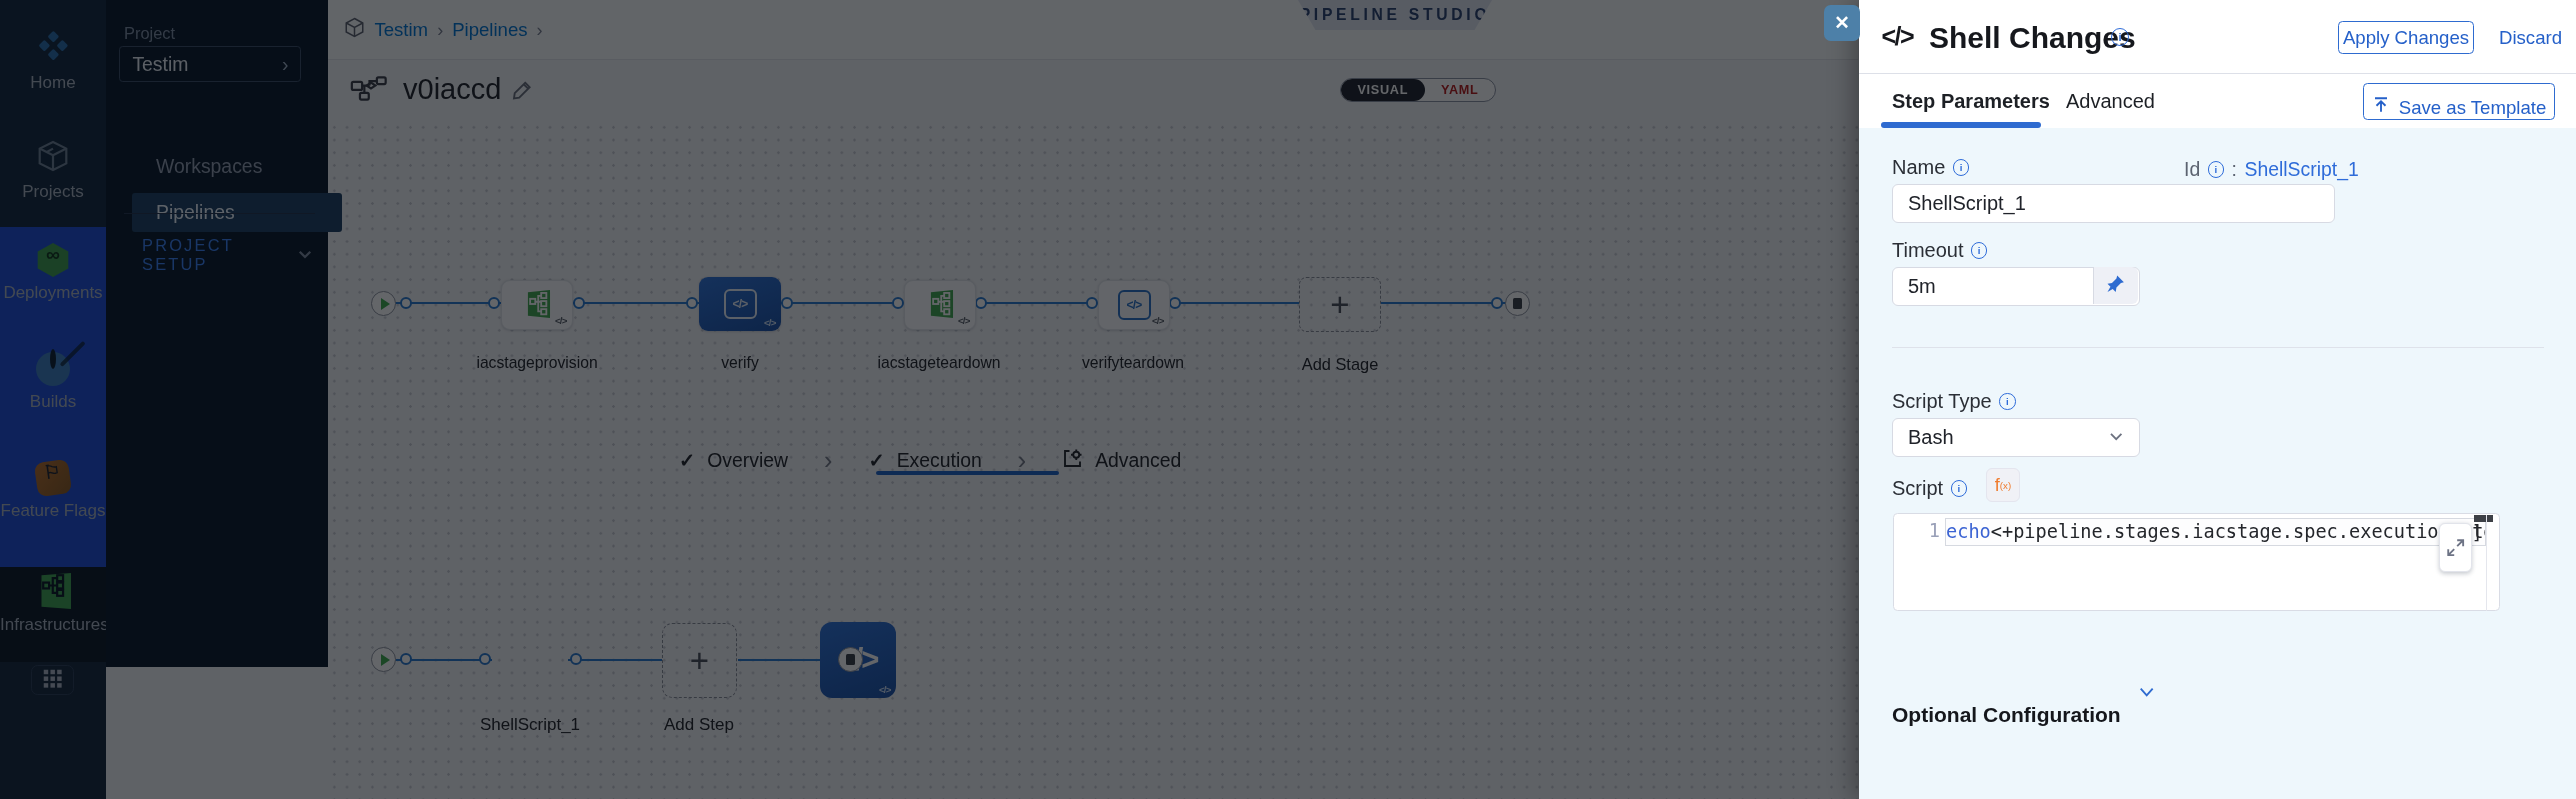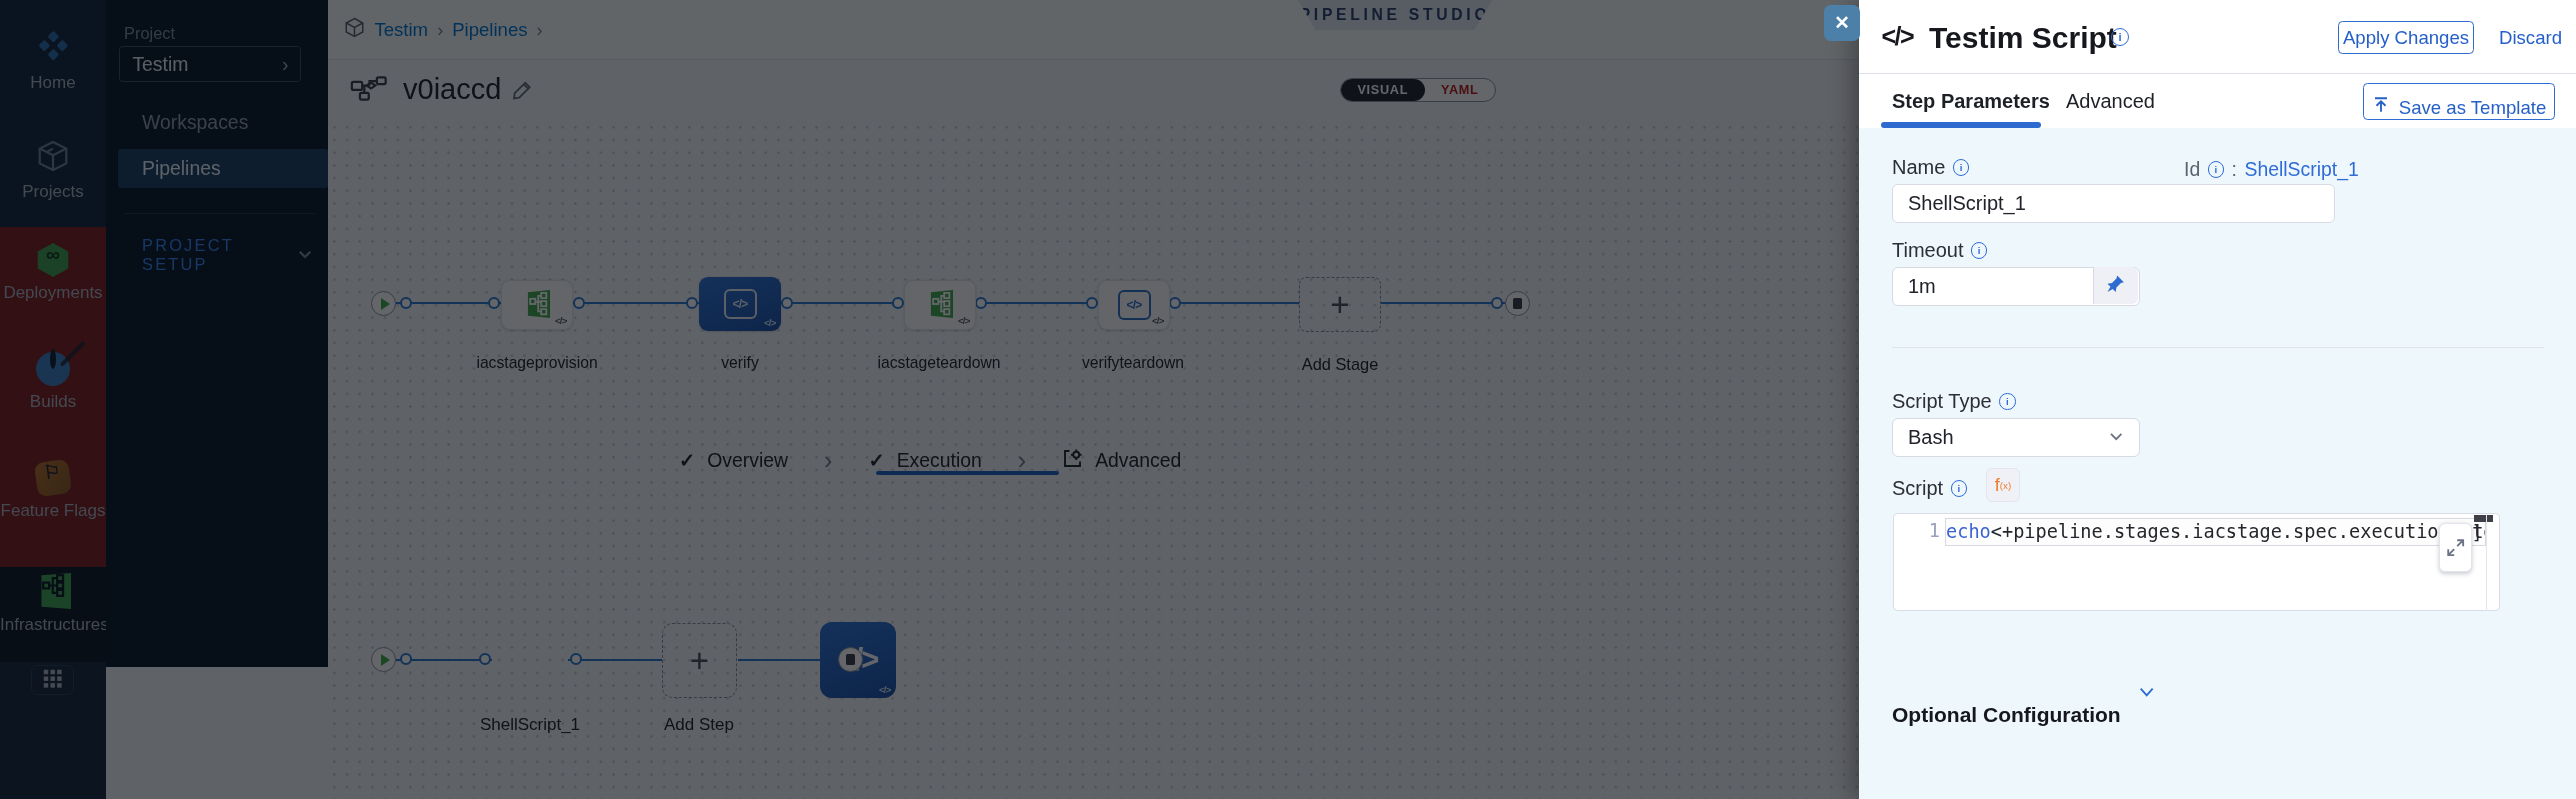--- a/index.html
+++ b/index.html
@@ -1,42 +1,42 @@
 <!DOCTYPE html>
 <html style="font-size:12px"><head>
 <meta charset="utf-8">
 <style>
   * { margin:0; padding:0; box-sizing:border-box; }
   html,body { background:#23262b; }
   body { font-family:"Liberation Sans", sans-serif; }
   #stage { position:relative; width:2576px; height:799px; overflow:hidden; background:#f2f3f6; }
 
   
-  .rail { position:absolute; left:0; top:0; width:106px; height:799px; background:#7f1d1d; z-index:10; }
+  .rail { position:absolute; left:0; top:0; width:106px; height:799px; background:#1d4ed8; z-index:10; }
   .rail-block-top { position:absolute; left:0; top:0; width:106px; height:227px; background:#13293f; }
   .rail-block-active { position:absolute; left:0; top:567px; width:106px; height:95px; background:#0b1827; }
   .rail-block-bottom { position:absolute; left:0; top:662px; width:106px; height:137px; background:#15293e; }
   .rail-item { position:absolute; left:0; width:106px; text-align:center; }
   .rail-item .ric { display:inline-block; }
   .rail-label { display:block; margin-top:6px; font-size:17px; color:#a9b2c1; }
   .hex { width:34px; height:34px; background:#3f9e4f; clip-path:polygon(50% 0,95% 25%,95% 75%,50% 100%,5% 75%,5% 25%); display:inline-flex; align-items:center; justify-content:center; color:#10351c; font-size:19.4px; font-weight:bold; }
   .ci-circle { width:34px; height:34px; border-radius:50%; background:#3d7fc1; display:inline-flex; align-items:center; justify-content:center; position:relative; }
   .ci-circle::before { content:""; width:10.4px; height:10.4px; border:3px solid #0e2133; border-radius:50%; }
   .ci-circle::after { content:""; position:absolute; width:33px; height:3.7px; background:#0e2133; transform:rotate(-45deg); border-radius:2.2px; opacity:.75; }
   .ff-square { width:34px; height:34px; background:linear-gradient(135deg,#b96f2d,#8a5a22); border-radius:9px; transform:rotate(-8deg); display:inline-flex; align-items:center; justify-content:center; color:#1d2330; font-size:18.6px; font-weight:bold; }
   .infra-flag { width:36px; height:36px; background:#3fa452; clip-path:polygon(18% 6%,100% 0,100% 100%,18% 94%,18% 6%); display:inline-flex; align-items:center; justify-content:center; }
   .apps-btn { position:absolute; left:31px; top:665px; width:43px; height:30px; border:0.7px solid #2c3d57; border-radius:6.7px; background:transparent; display:flex; align-items:center; justify-content:center; cursor:pointer; }
 
   
   .module { position:absolute; left:106px; top:0; width:222px; height:667px; background:#0a1a2c; z-index:10; }
   .proj-label { position:absolute; left:18px; top:24px; font-size:16.4px; color:#7f8ea4; }
   .proj-select { position:absolute; left:13.4px; top:46px; width:182px; height:36px; border:0.7px solid #3b4d68; border-radius:3.7px; display:flex; align-items:center; padding:0 12px; cursor:pointer; }
   .proj-select .pname { font-size:19.4px; color:#e8edf4; flex:1; }
   .proj-select .chev-r { color:#9fb0c4; font-size:19.4px; }
-  .side-item { position:absolute; left:12px; width:210px; height:39px; display:flex; align-items:center; padding-left:24px; font-size:19.4px; color:#939eb1; cursor:pointer; border-radius:3px; }
+  .side-item { position:absolute; left:26px; width:210px; height:39px; display:flex; align-items:center; padding-left:24px; font-size:19.4px; color:#939eb1; cursor:pointer; border-radius:3px;margin-top:44px; }
   .side-item.active { background:#1d4164; color:#ecf3fb; }
   .side-div { position:absolute; left:18px; top:213px; width:191px; height:0.7px; background:#22344c; }
   .setup-row { position:absolute; left:36px; top:236px; width:172px; display:flex; align-items:center; cursor:pointer; }
   .setup-label { font-size:16.4px; letter-spacing:2.2px; color:#3b82f6; flex:1; }
 
   
   .main { position:absolute; left:328px; top:0; width:1530px; height:799px; background:#f2f3f6; }
   .crumbbar { position:absolute; left:0; top:0; width:1530px; height:60px; background:#fafbfd; border-bottom:0.7px solid #e1e4ea; }
   .crumbs { position:absolute; left:16.4px; top:0; height:60px; display:flex; align-items:center; gap:9px; font-size:18.6px; }
   .crumb-link { color:#0278d5; cursor:pointer; }
@@ -387,21 +387,21 @@
     <div class="node-label" style="left:304px;top:714px;font-size:17px;">Add Step</div>
   </main>
 
   <div class="backdrop"></div>
 
   <button class="drawer-close"></button>
 
   <section class="drawer">
     <div class="dr-header">
       <span class="dr-code-ic">&lt;/&gt;</span>
-      <h2 class="dr-title">Testim Script</h2>
+      <h2 class="dr-title">Shell Changes</h2>
       <span class="info-dot dr-title-info"></span>
       <button class="btn-outline apply-btn">
         <span>Apply Changes</span>
       </button>
       <button class="discard-link">Discard</button>
     </div>
 
     <div class="dr-tabs">
       <button class="dr-tab active" style="left:33px;">Step Parameters</button>
       <button class="dr-tab" style="left:207px;">Advanced</button>
@@ -429,21 +429,21 @@
       </div>
       <div class="f-input" style="left:33px;top:56px;width:443px;height:39px;">
         <span>ShellScript_1</span>
       </div>
 
       <div class="f-label" style="left:33px;top:111px;">
         <span>Timeout</span>
         <span class="info-dot" style="width:16.4px;height:16.4px;font-size:9.7px;"></span>
       </div>
       <div class="f-input" style="left:33px;top:139px;width:248px;height:39px;">
-        <span>1m</span>
+        <span>5m</span>
       </div>
       <div class="pin-seg">
         <span>
           <svg width="19.4" height="19.4" viewBox="0 0 26 26" fill="#2e6bd0">
               <path d="M15 2 24 11 20 12 14 18 13 24 9 20 2 24 6 17 2 13 8 12 14 6 Z"></path>
             </svg>
         </span>
       </div>
 
       <div class="content-div"></div>

